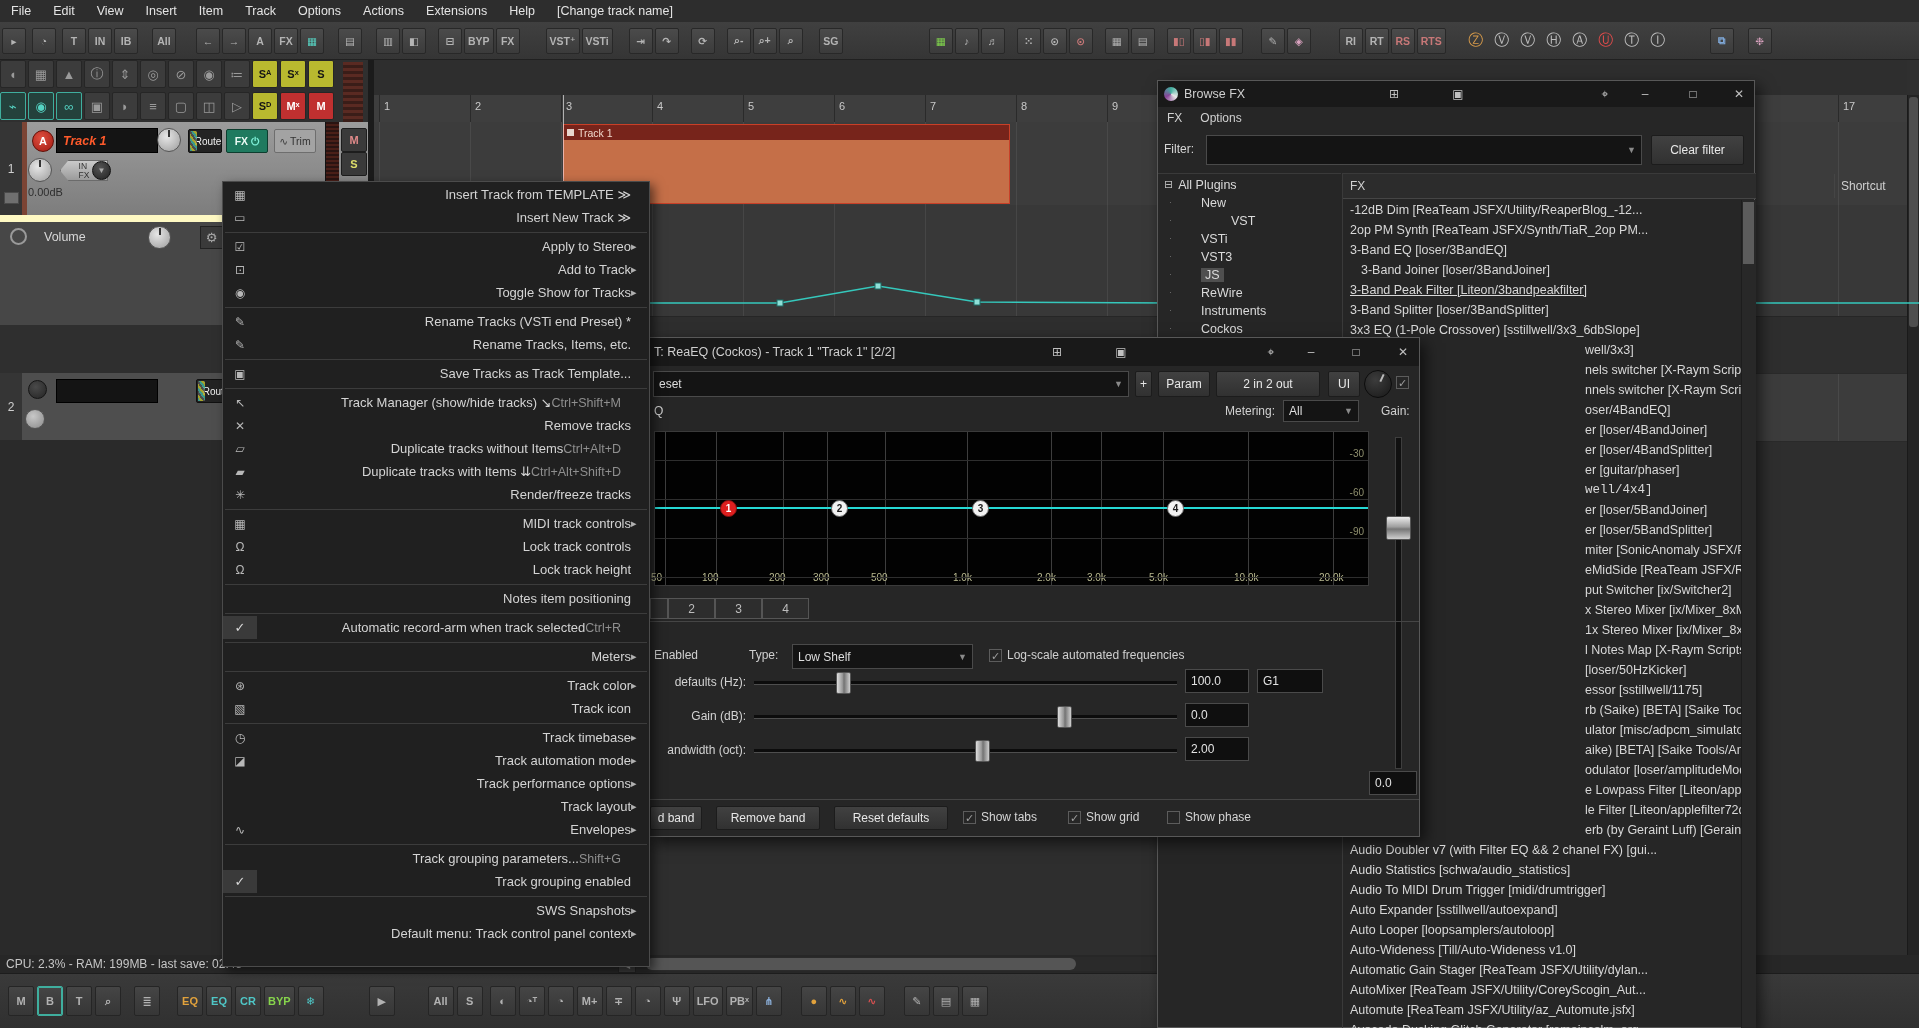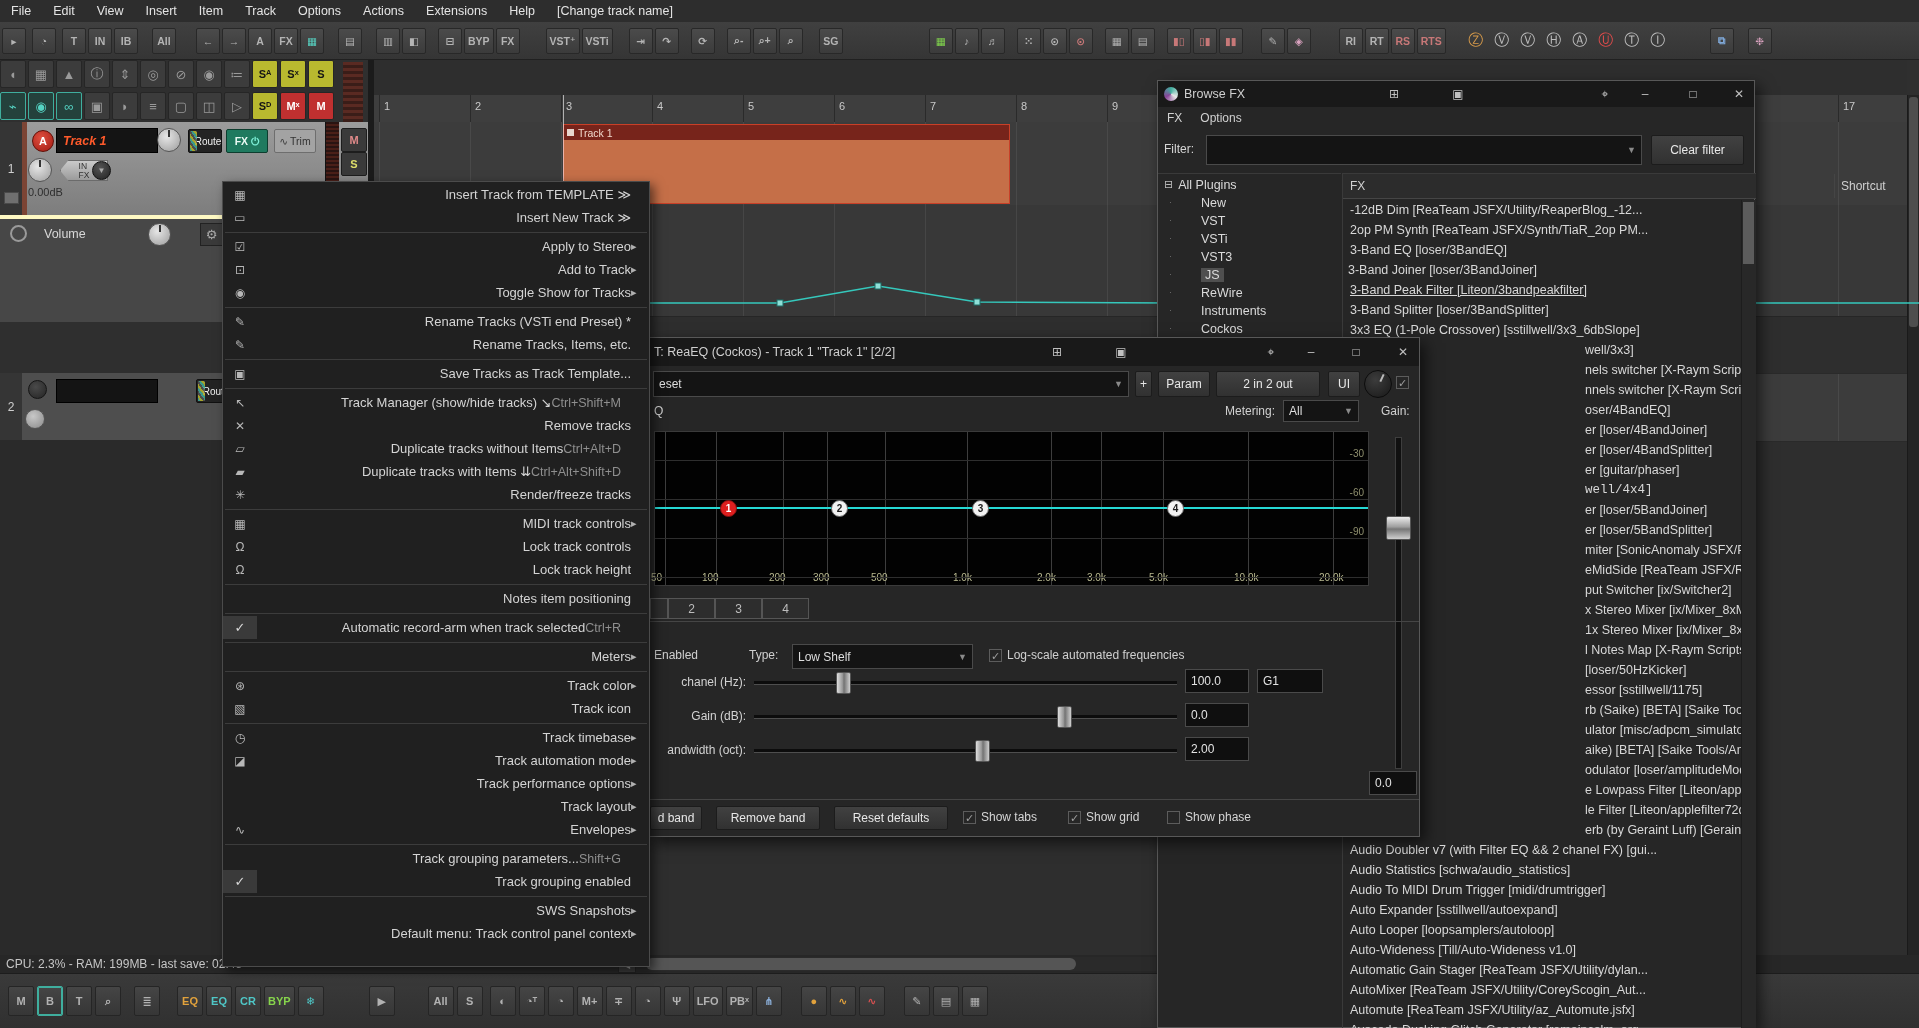--- a/index.html
+++ b/index.html
@@ -309,21 +309,21 @@
       <span><span>IN</span><br><span>FX</span></span>
     </div>
     <div style="position:absolute;left:92px;top:39px;width:17px;height:17px;border-radius:50%;background:radial-gradient(circle at 40% 35%,#555,#222);border:1px solid #111;color:#aaa;font-size:8px;display:flex;align-items:center;justify-content:center;">▼</div>
     <div style="position:absolute;left:28px;top:64px;color:#2e2e2e;font-size:11px;">0.00dB</div>
     <div style="position:absolute;left:4px;top:70px;width:13px;height:10px;background:#6f6f6f;border:1px solid #4a4a4a;"></div>
     <div style="position:absolute;left:325px;top:0;width:13px;height:93px;background:repeating-linear-gradient(180deg,#2a1412 0 2px,#4a1f18 2px 4px);border-left:1px solid #111;"></div>
   </div>
   <div class="msbtn" style="left:341px;top:128px;color:#e08a8a;z-index:4;">M</div>
   <div class="msbtn" style="left:341px;top:152px;color:#dede6a;z-index:4;">S</div>
 
-  <div class="abs" style="left:0;top:215px;width:368px;height:103px;background:#474747;border-top:4px solid #fef9c3;z-index:4;">
+  <div class="abs" style="left:0;top:215px;width:368px;height:103px;background:#474747;border-top:7px solid #fef9c3;z-index:4;">
     <div style="position:absolute;left:10px;top:6px;width:17px;height:17px;border-radius:50%;border:2px solid #9a9a9a;box-sizing:border-box;"></div>
     <div style="position:absolute;left:44px;top:8px;color:#d8d8d8;font-size:12.5px;">Volume</div>
     <div class="knob" style="left:148px;top:4px;width:21px;height:21px;"></div>
     <div style="position:absolute;left:200px;top:4px;width:21px;height:21px;background:#3a3a3a;border:1px solid #222;color:#aaa;display:flex;align-items:center;justify-content:center;font-size:13px;">⚙</div>
   </div>
 
   <div class="abs" style="left:0;top:373px;width:368px;height:67px;background:#4e4e4e;z-index:4;">
     <div class="tcp-num">2</div>
     <div style="position:absolute;left:28px;top:7px;width:17px;height:17px;border-radius:50%;background:radial-gradient(circle at 40% 35%,#4a4a4a,#242424);border:1px solid #151515;"></div>
     <div class="namebox" style="left:56px;top:6px;width:100px;height:22px;"></div>
@@ -400,21 +400,21 @@
 
     <div id="fx-tree" style="position:absolute;left:0;top:92px;width:183px;height:856px;border-top:1px solid #3a3a3a;">
         <div class="tree-row" style="top: 2px;">
           <span style="margin: 0px 5px 0px 6px; color: rgb(189, 189, 189); font-size: 11px;">⊟</span>
           <span>All Plugins</span>
         </div>
         <div class="tree-row" style="top: 20px;">
           <span style="width: 30px; flex: 0 0 30px; border-left: 1px dotted rgb(102, 102, 102); margin-left: 12px; height: 1px;"></span>
           <span>New</span>
         </div>
-        <div class="tree-row" style="top: 38px;">
+        <div class="tree-row" style="top: 38px; gap: 30px;">
           <span style="width: 30px; flex: 0 0 30px; border-left: 1px dotted rgb(102, 102, 102); margin-left: 12px; height: 1px;"></span>
           <span>VST</span>
         </div>
         <div class="tree-row" style="top: 56px;">
           <span style="width: 30px; flex: 0 0 30px; border-left: 1px dotted rgb(102, 102, 102); margin-left: 12px; height: 1px;"></span>
           <span>VSTi</span>
         </div>
         <div class="tree-row" style="top: 74px;">
           <span style="width: 30px; flex: 0 0 30px; border-left: 1px dotted rgb(102, 102, 102); margin-left: 12px; height: 1px;"></span>
           <span>VST3</span>
@@ -444,21 +444,21 @@
     <div style="position:absolute;left:184px;top:92px;width:414px;height:856px;border-top:1px solid #3a3a3a;border-left:1px solid #3a3a3a;box-sizing:border-box;">
       <div style="position:absolute;left:0;top:0;width:100%;height:24px;background:#2c2c2c;border-bottom:1px solid #454545;display:flex;align-items:center;">
         <span style="margin-left:7px;">FX</span>
         <span style="position:absolute;left:498px;">Shortcut</span>
         <div style="position:absolute;left:491px;top:0;width:1px;height:24px;background:#454545;"></div>
       </div>
       <div id="fx-list" style="position:absolute;left:0;top:26px;width:398px;height:830px;overflow:hidden;">
           <div class="fxrow" style="top: 0px; left: 7px;">-12dB Dim [ReaTeam JSFX/Utility/ReaperBlog_-12...</div>
           <div class="fxrow" style="top: 20px; left: 7px;">2op PM Synth [ReaTeam JSFX/Synth/TiaR_2op PM...</div>
           <div class="fxrow" style="top: 40px; left: 7px;">3-Band EQ [loser/3BandEQ]</div>
-          <div class="fxrow" style="top: 60px; left: 5px;">3-Band Joiner [loser/3BandJoiner]</div>
+          <div class="fxrow" style="top: 60px; left: 18px;">3-Band Joiner [loser/3BandJoiner]</div>
           <div class="fxrow" style="top: 80px; left: 7px; text-decoration: underline;">3-Band Peak Filter [Liteon/3bandpeakfilter]</div>
           <div class="fxrow" style="top: 100px; left: 7px;">3-Band Splitter [loser/3BandSplitter]</div>
           <div class="fxrow" style="top: 120px; left: 7px;">3x3 EQ (1-Pole Crossover) [sstillwell/3x3_6dbSlope]</div>
           <div class="fxrow" style="top: 140px; left: 242px;">well/3x3]</div>
           <div class="fxrow" style="top: 160px; left: 242px;">nels switcher [X-Raym Scripts/JSFX/X-...</div>
           <div class="fxrow" style="top: 180px; left: 242px;">nnels switcher [X-Raym Scripts/JSFX/X-...</div>
           <div class="fxrow" style="top: 200px; left: 242px;">oser/4BandEQ]</div>
           <div class="fxrow" style="top: 220px; left: 242px;">er [loser/4BandJoiner]</div>
           <div class="fxrow" style="top: 240px; left: 242px;">er [loser/4BandSplitter]</div>
           <div class="fxrow" style="top: 260px; left: 242px;">er [guitar/phaser]</div>
@@ -580,21 +580,21 @@
 
     <span style="position:absolute;left:4px;top:310px;">Enabled</span>
     <span style="position:absolute;left:99px;top:310px;">Type:</span>
     <div class="combo" style="left:142px;top:306px;width:181px;height:25px;">
       <span>Low Shelf</span>
         <span class="arr">▼</span>
     </div>
     <div class="cb" style="left:339px;top:311px;">✓</div>
     <span style="position:absolute;left:357px;top:310px;">Log-scale automated frequencies</span>
     <div id="eq-rows">
-        <div style="position: absolute; left: -29px; top: 337px; width: 125px; text-align: right; color: rgb(210, 210, 210); font-size: 12px;">chanel (Hz):</div>
+        <div style="position: absolute; left: -29px; top: 337px; width: 125px; text-align: right; color: rgb(210, 210, 210); font-size: 12px;">defaults (Hz):</div>
         <div class="hslider" style="left: 104px; top: 333px; width: 423px;">
           <div class="hhandle" style="left: 82px;"></div>
         </div>
         <div class="tbox" style="left: 535px; top: 331px; width: 64px; height: 24px;">100.0</div>
         <div class="tbox" style="left: 607px; top: 331px; width: 66px; height: 24px;">G1</div>
         <div style="position: absolute; left: -29px; top: 371px; width: 125px; text-align: right; color: rgb(210, 210, 210); font-size: 12px;">Gain (dB):</div>
         <div class="hslider" style="left: 104px; top: 367px; width: 423px;">
           <div class="hhandle" style="left: 303px;"></div>
         </div>
         <div class="tbox" style="left: 535px; top: 365px; width: 64px; height: 24px;">0.0</div>

